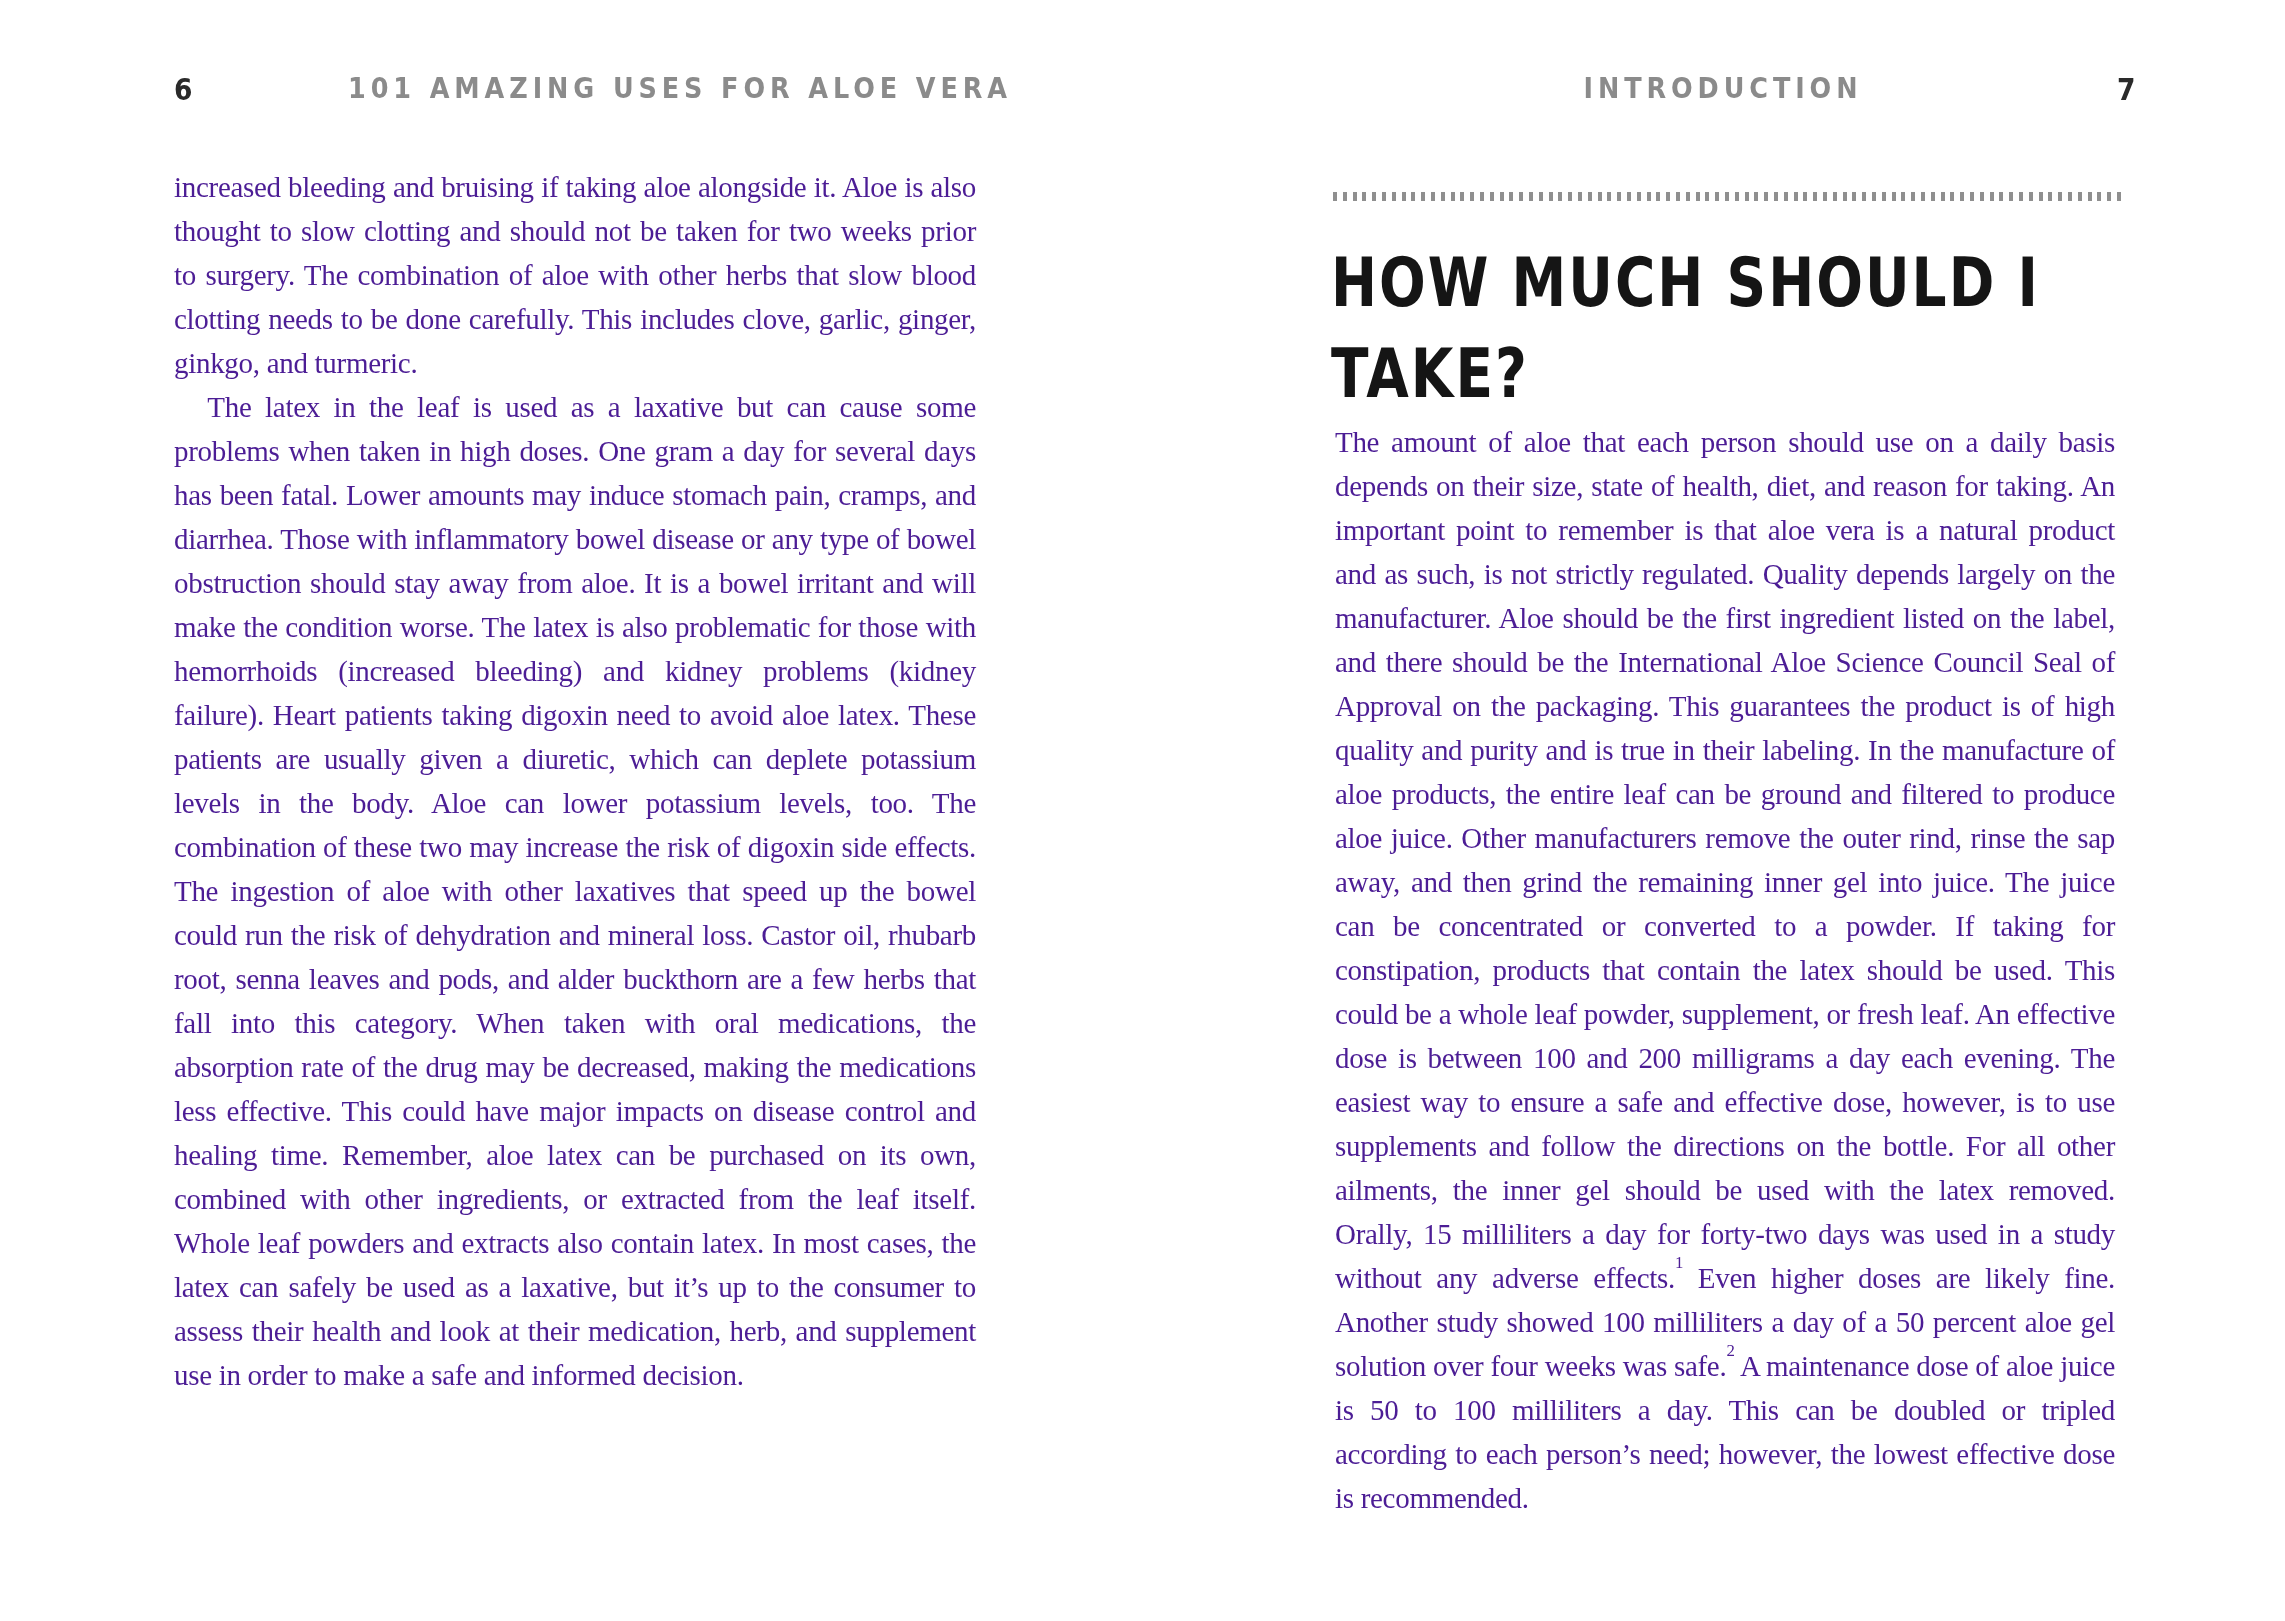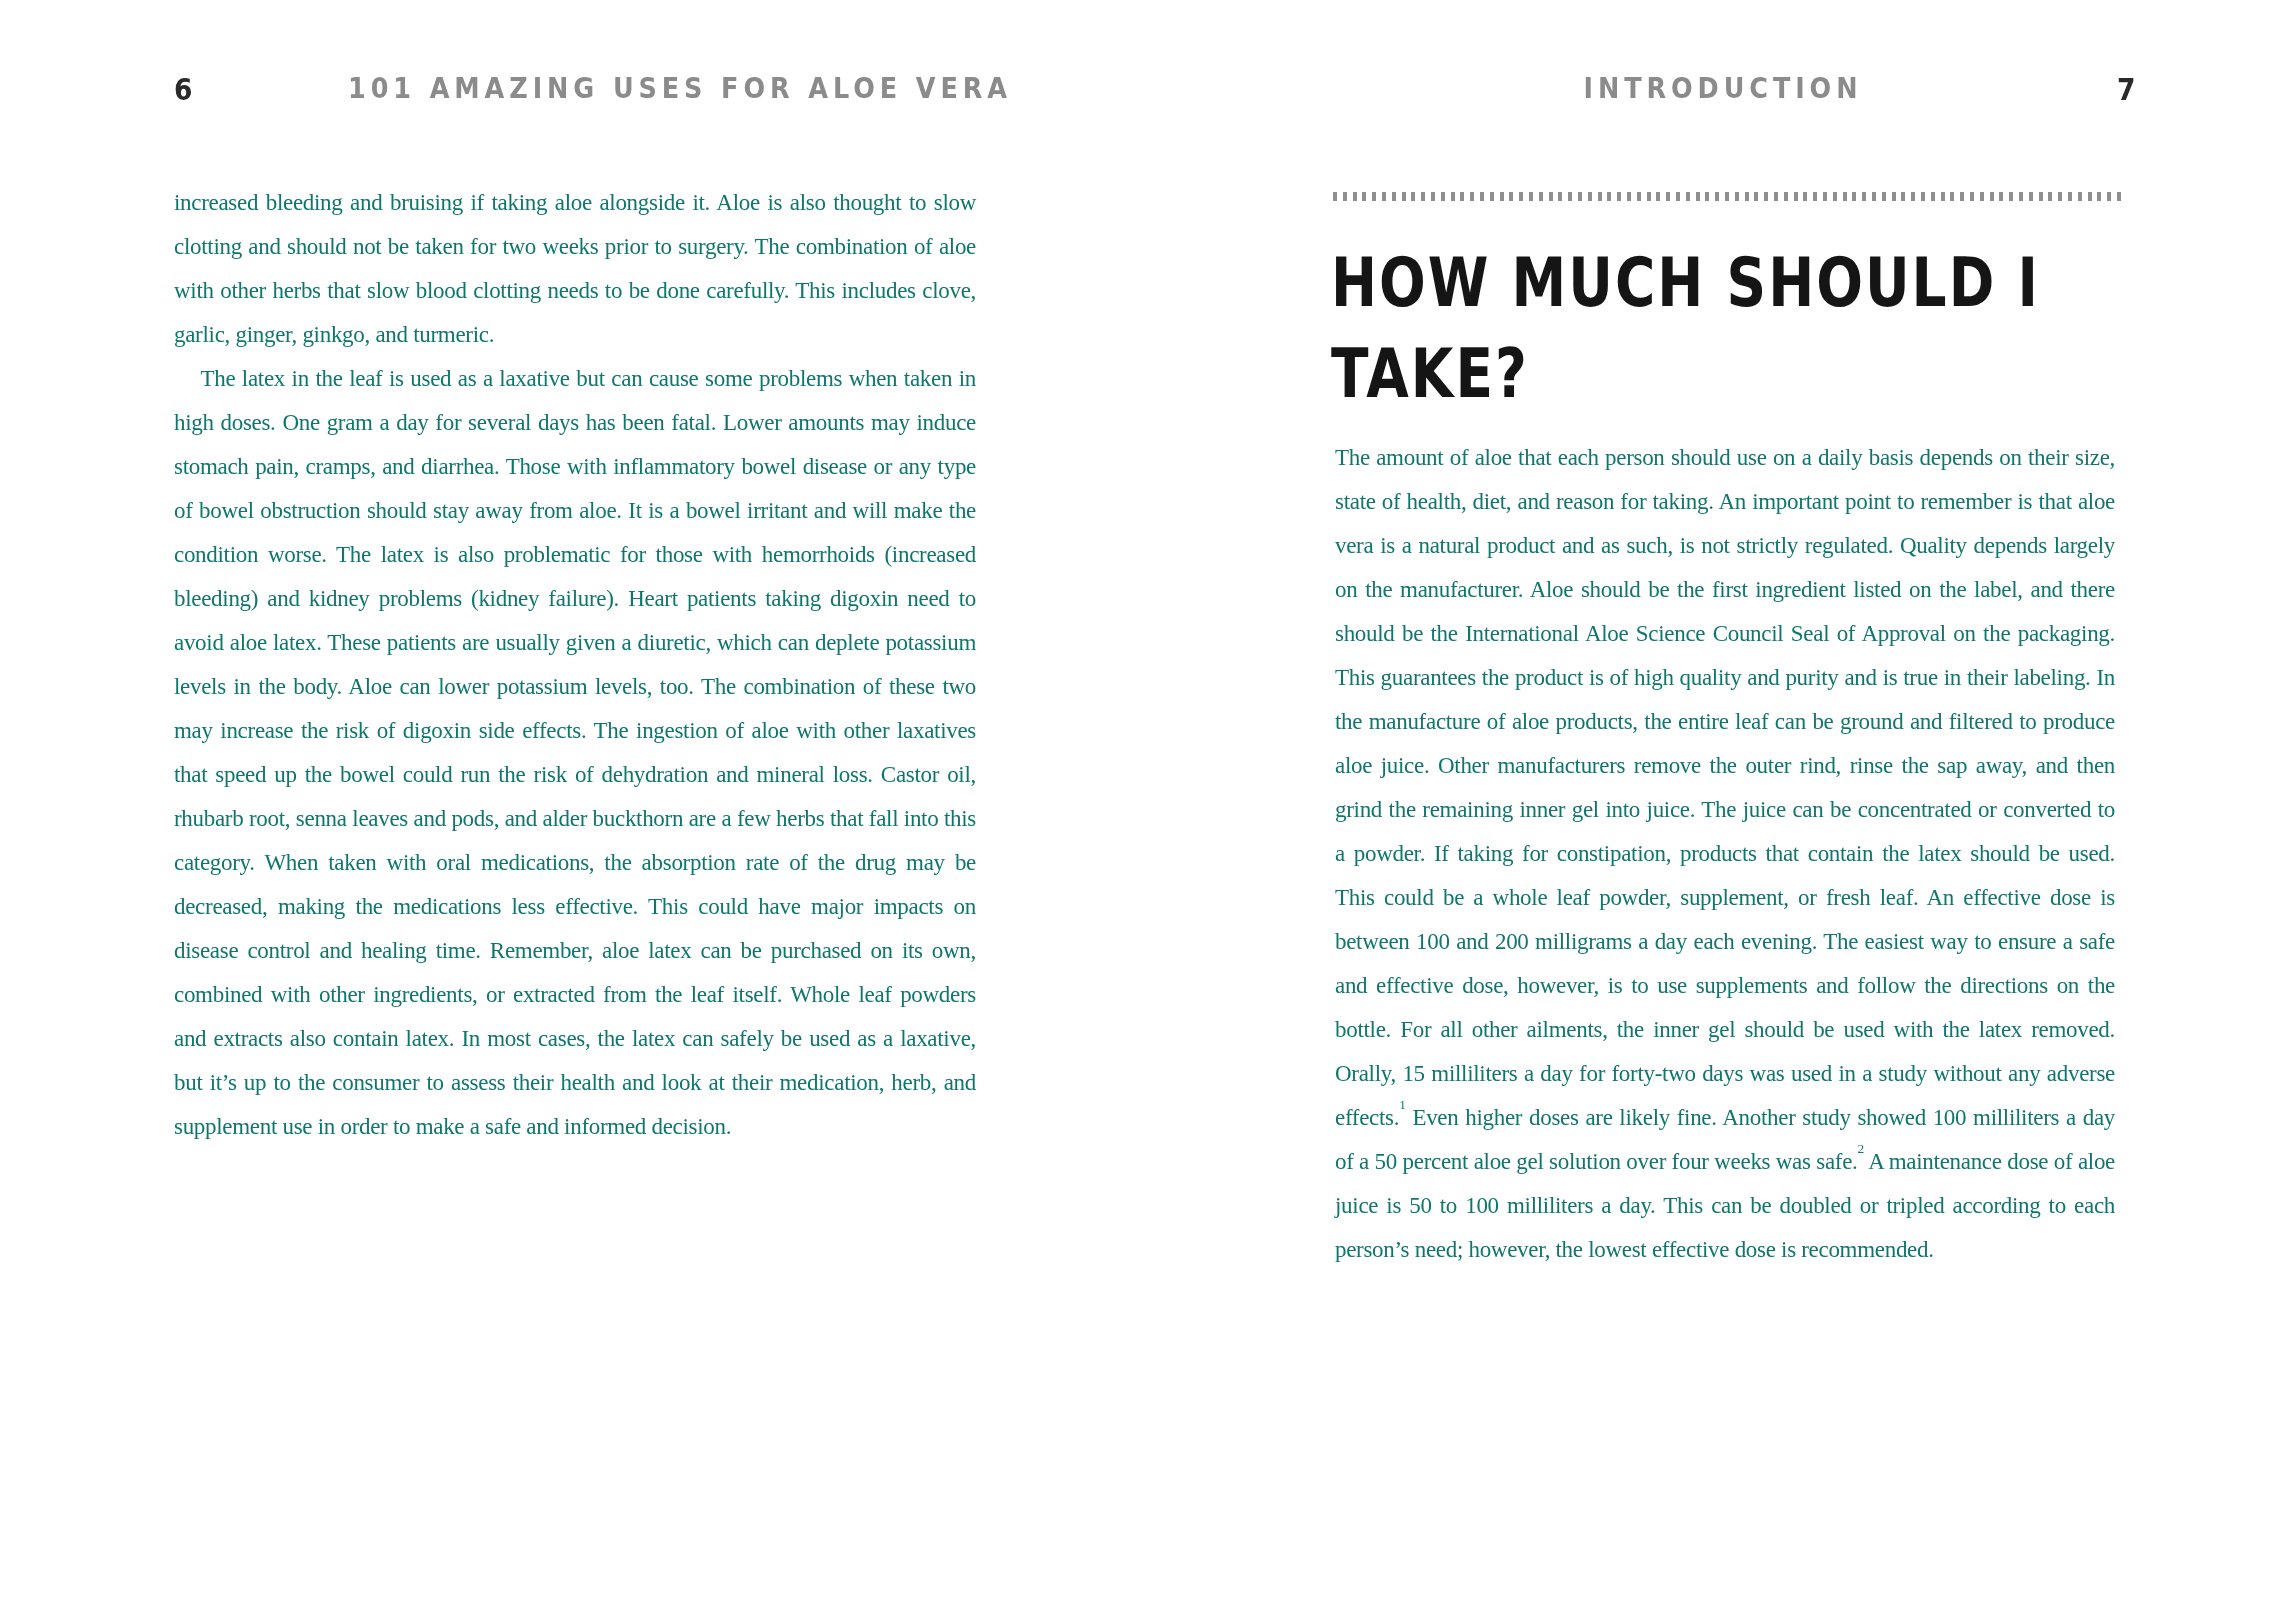--- a/index.html
+++ b/index.html
@@ -40,26 +40,25 @@
     color: #8b8b8b;
     transform: scaleY(1.12);
     transform-origin: 0 0;
     white-space: nowrap;
   }
   .page.left .head-title { left: 348px; }
   .page.right .head-title { left: 190px; width: 780px; text-align: center; }
 
   .body-text {
     position: absolute;
-    font-size: 23px;
+    font-size: 29px;
     line-height: 44px;
-    color: #0f766e;
+    color: #4c1d95;
     text-align: justify;
     letter-spacing: -0.3px;
-    margin-top: 16px;
   }
   .page.left .body-text  { left: 174px; top: 165px; width: 802px; }
   .page.right .body-text { left: 192px; top: 420px; width: 780px; }
 
   .para.indent { text-indent: 1.15em; }
 
   .dotted-rule {
     position: absolute;
     left: 190px;
     top: 192px;

